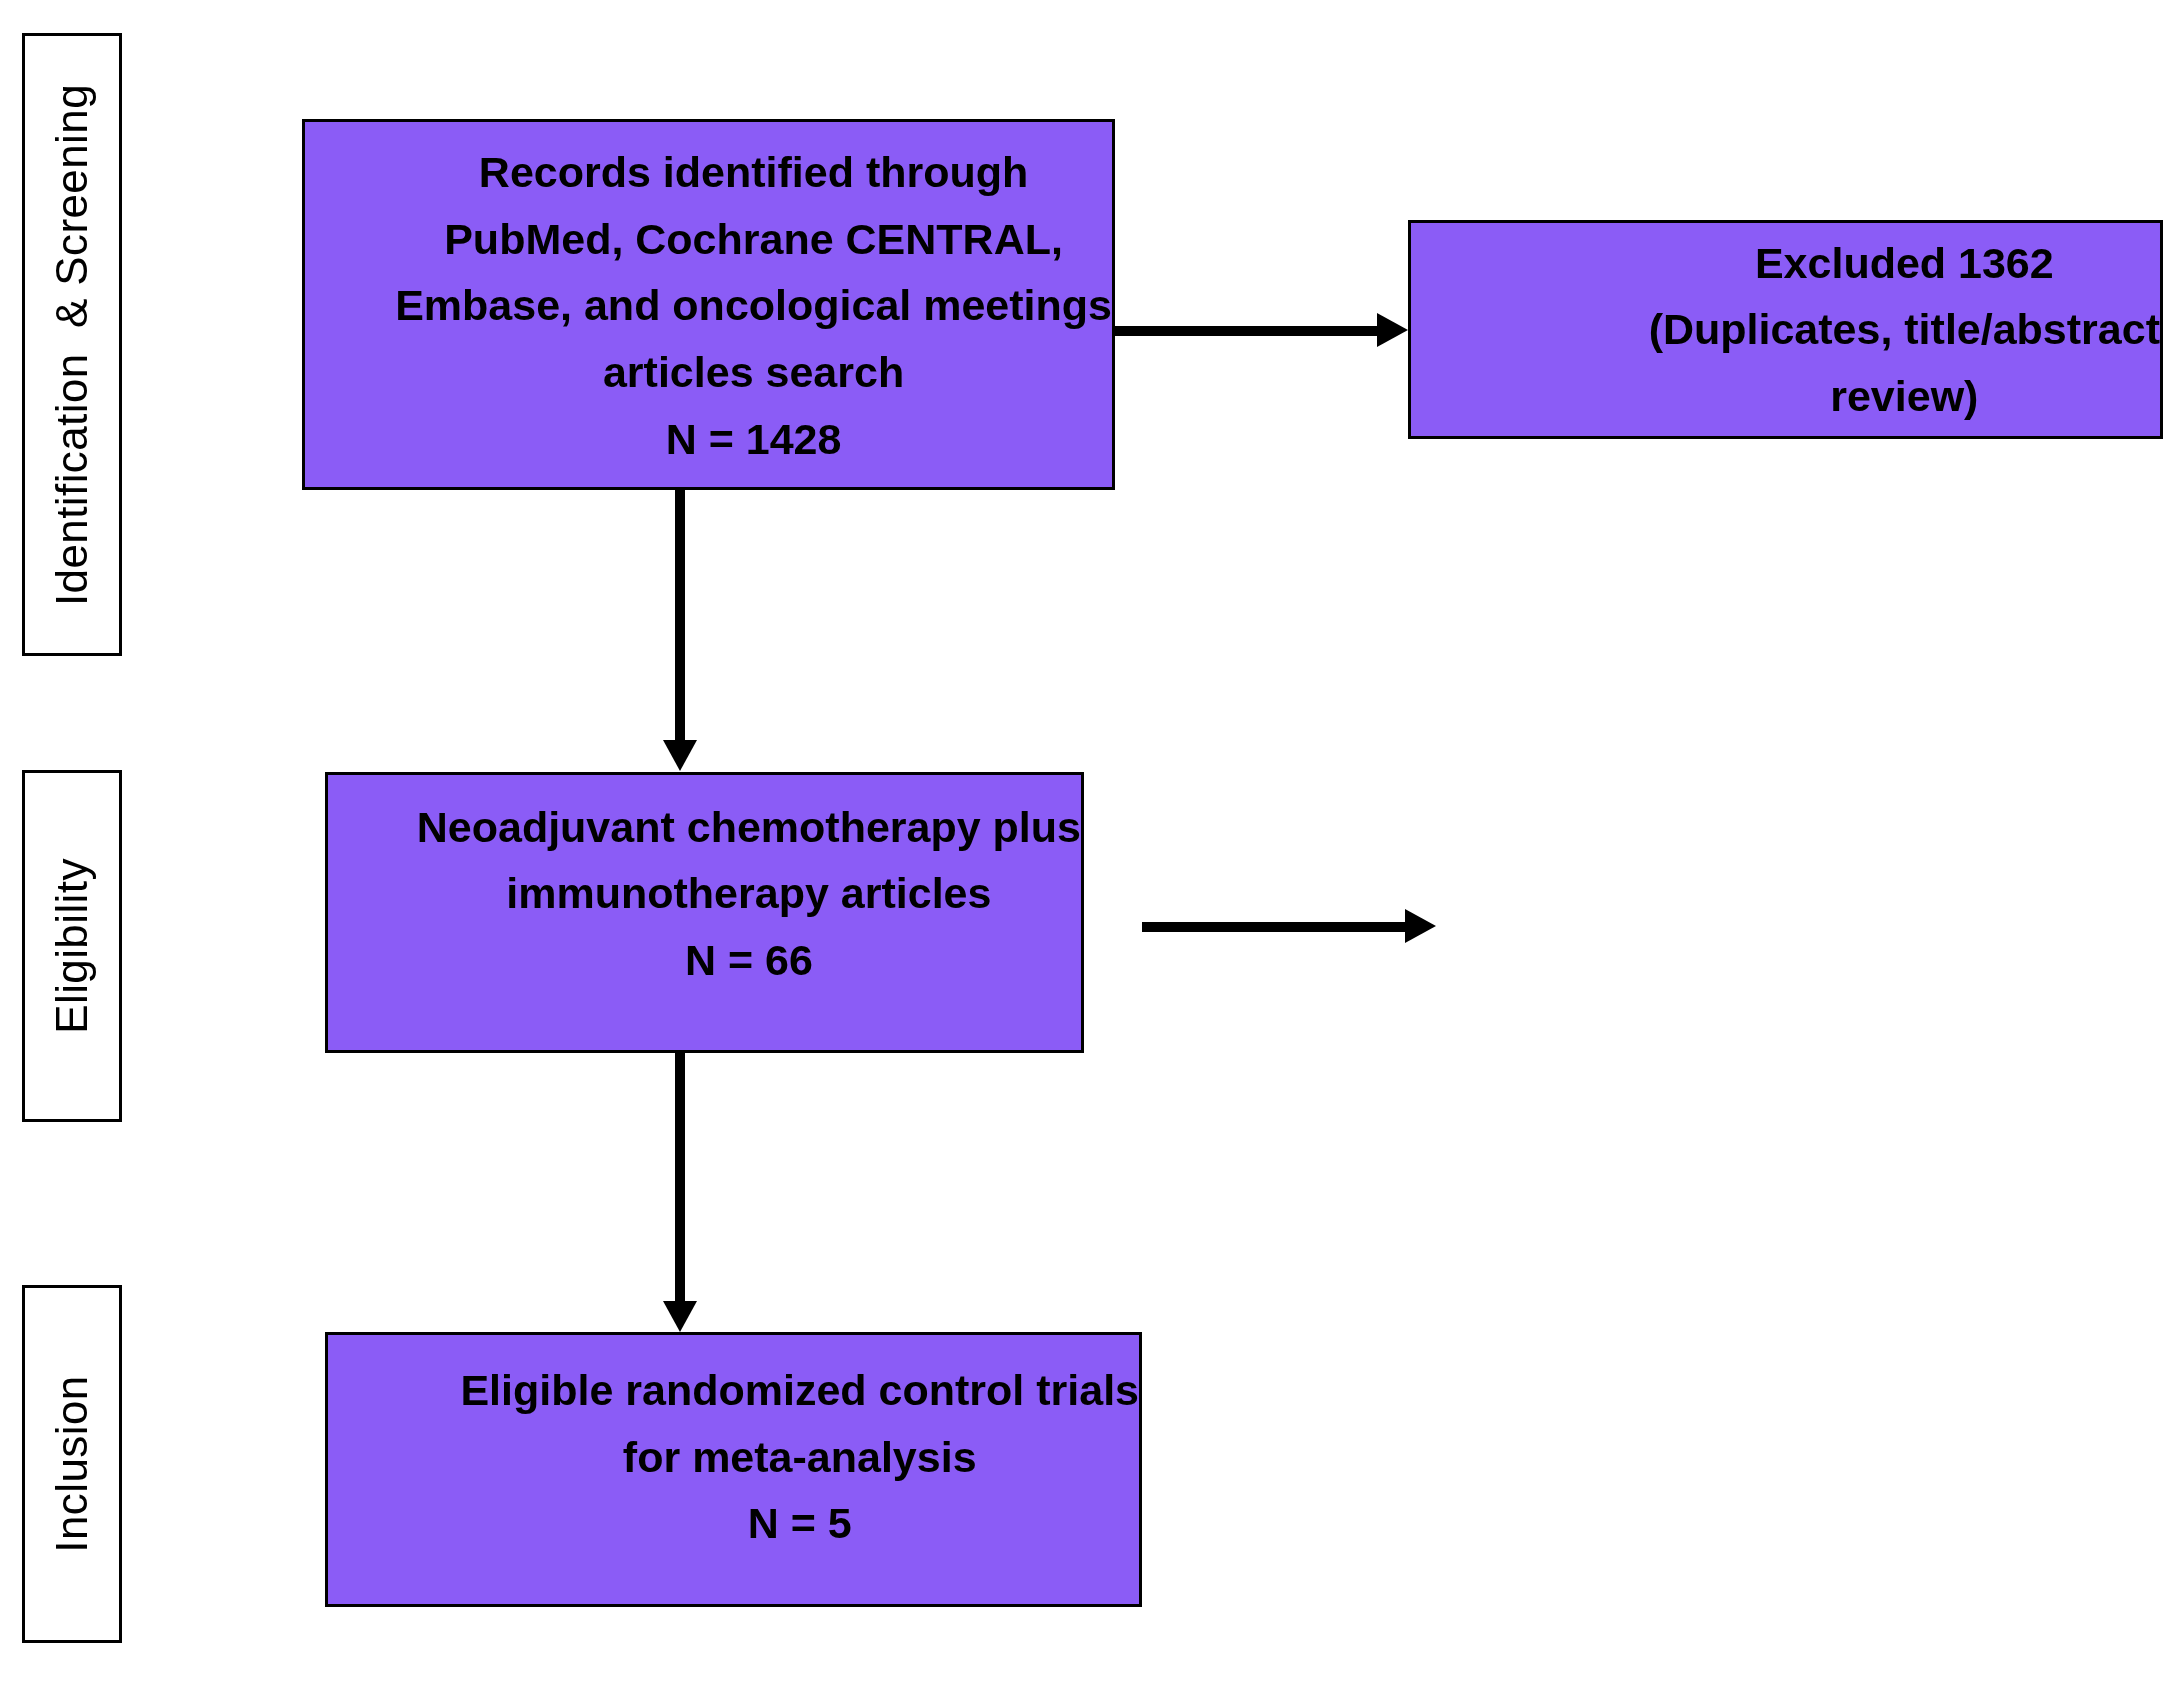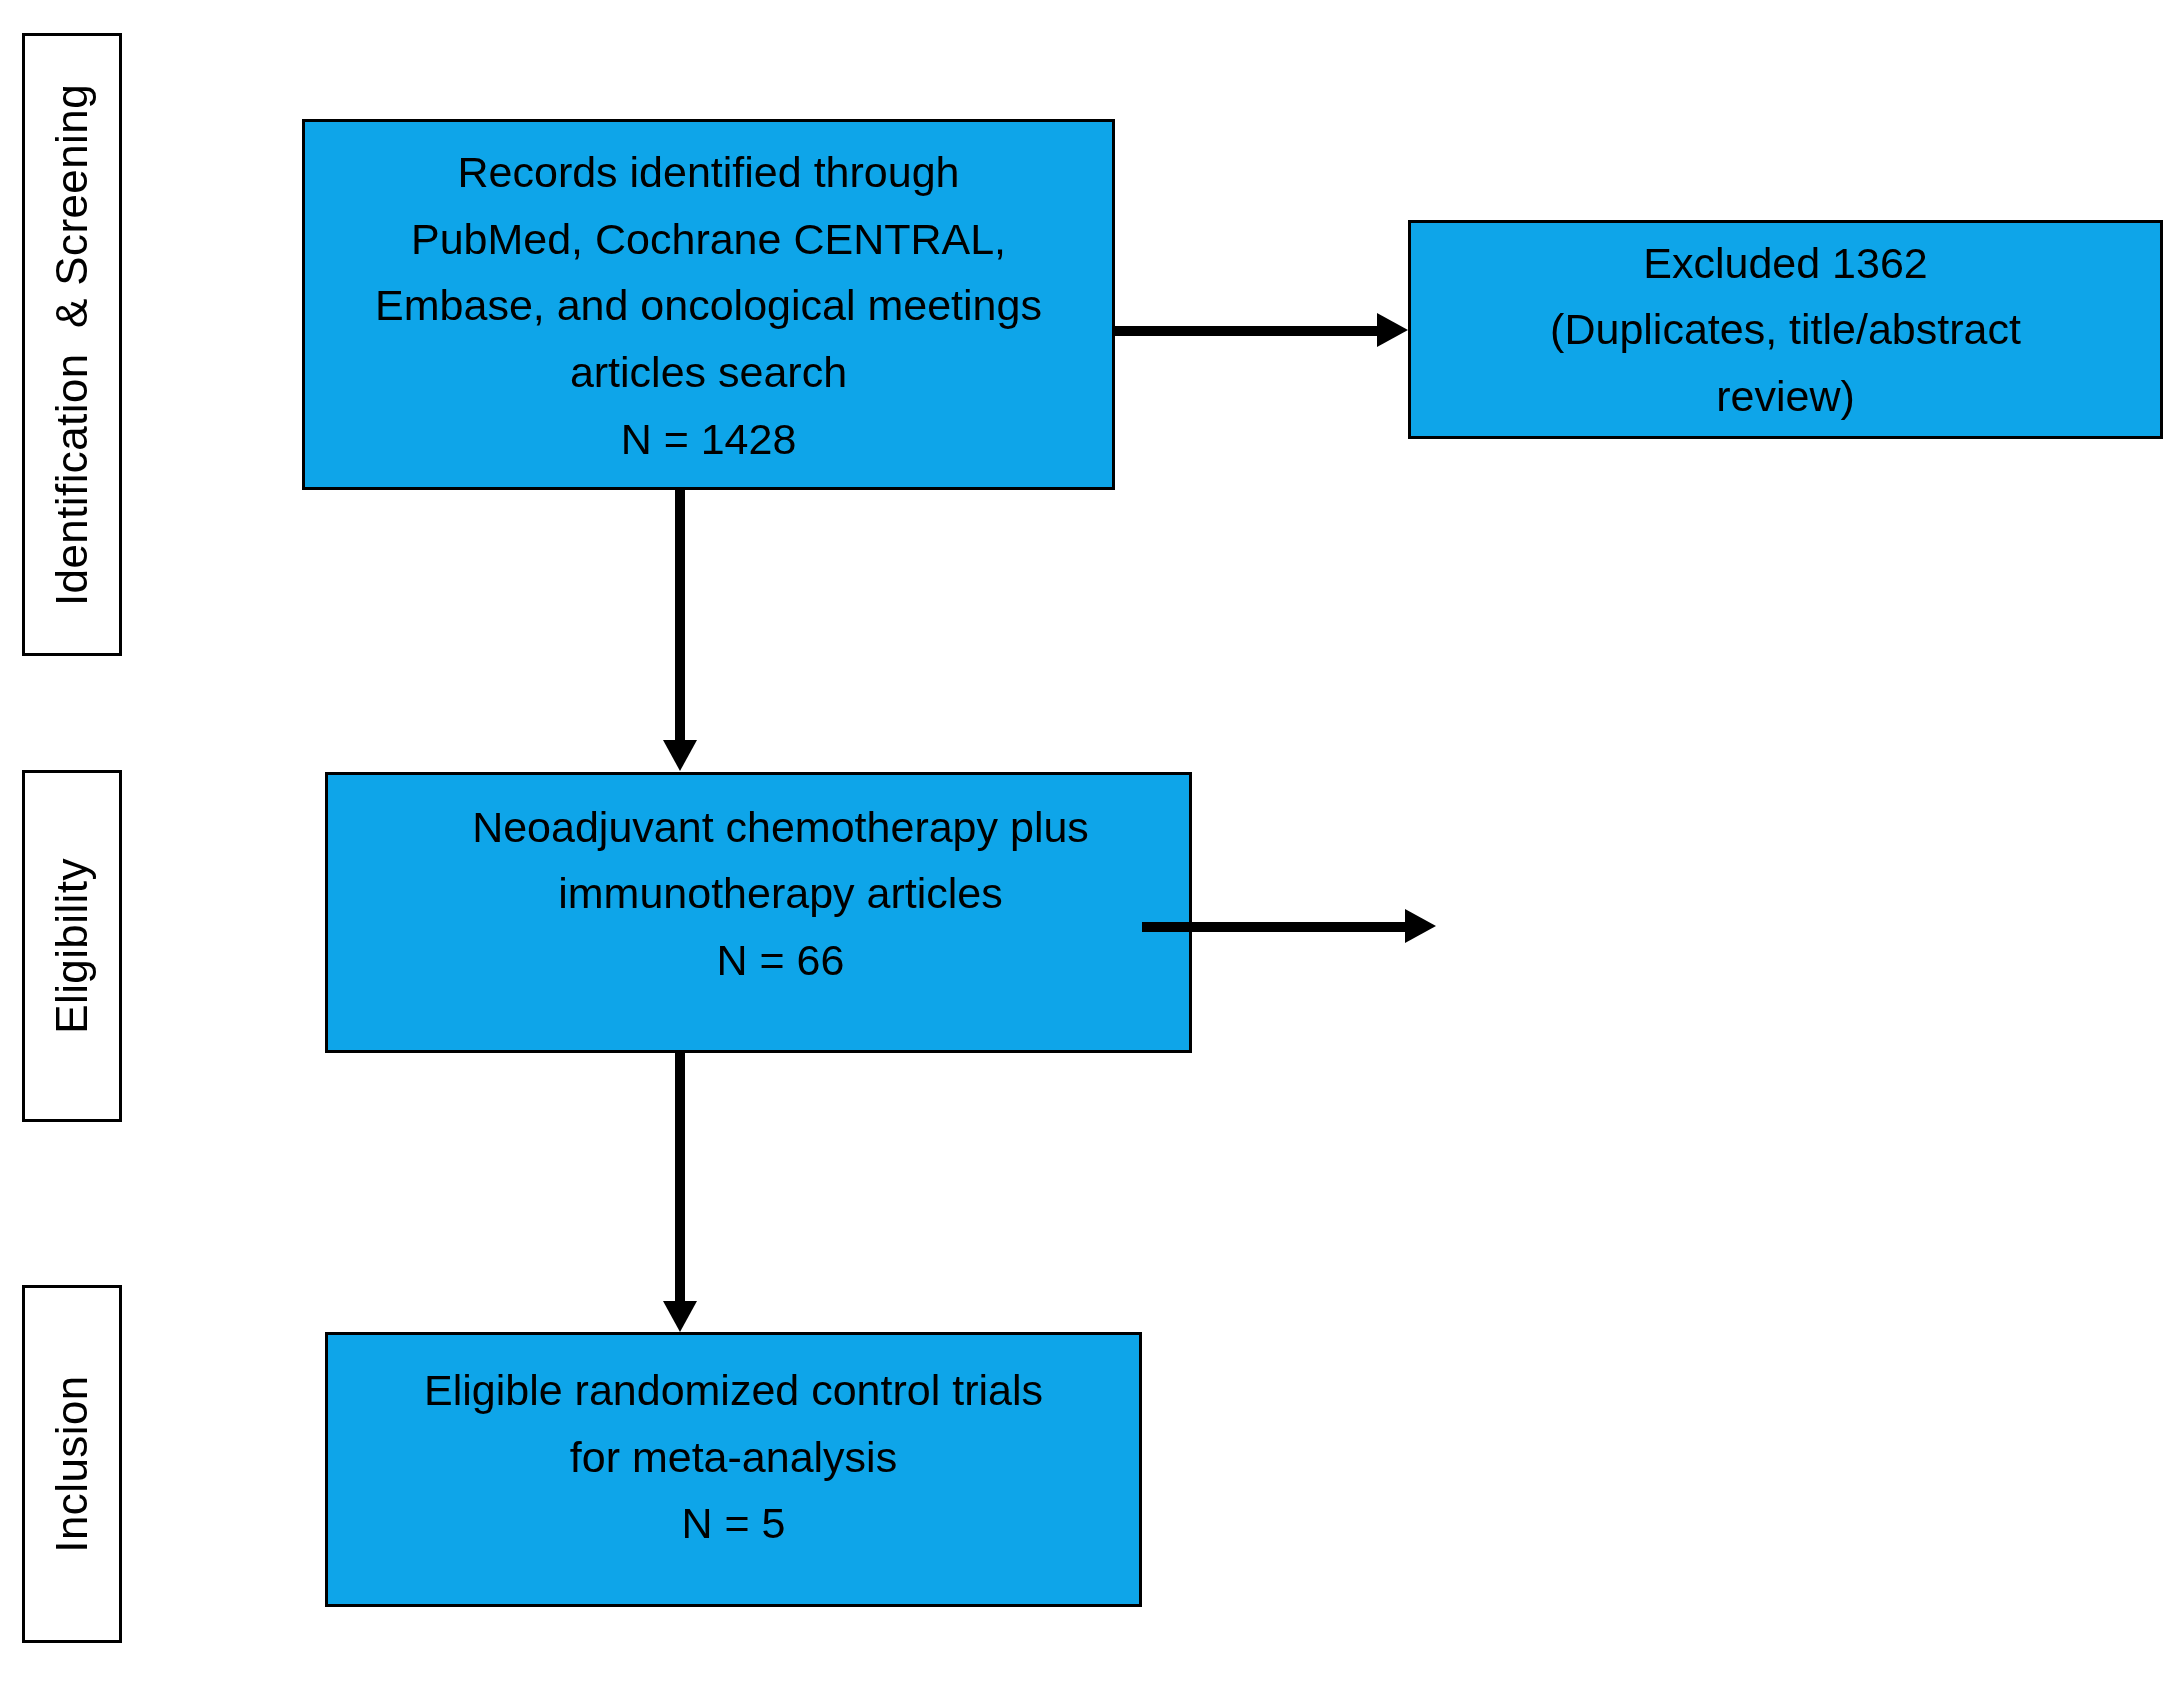--- a/index.html
+++ b/index.html
@@ -25,23 +25,24 @@
     transform: translate(-50%, -50%) rotate(-90deg);
     white-space: pre;
     font-size: 44px;
     letter-spacing: 0.4px;
   }
   
   .flow-box {
     position: absolute;
     border: 3.1px solid #000000;
     box-sizing: border-box;
-    background: #0ea5e9;
+    background: #8b5cf6;
     display: flex;
-    justify-content: center;
+    justify-content: flex-end;
+    font-weight: bold;
   }
   .flow-box.top-aligned { align-items: flex-start; }
   .flow-box.centered    { align-items: center; }
   .box-text {
     white-space: pre-line;
     text-align: center;
     font-size: 43px;
     line-height: 1.55;
   }
   
@@ -76,21 +77,21 @@
   </div>
 
   <div class="flow-box top-aligned" style="left:302px; top:119px; width:813px; height:371px; padding-top:17px;">
     <div class="box-text">Records identified through
 PubMed, Cochrane CENTRAL,
 Embase, and oncological meetings
 articles search
 N = 1428</div>
   </div>
 
-  <div class="flow-box top-aligned" style="left:325px; top:772px; width:867px; height:281px; padding-top:18.7px;padding-left:44px;">
+  <div class="flow-box top-aligned" style="left:325px; top:772px; width:759px; height:281px; padding-top:18.7px;padding-left:44px;">
     <div class="box-text">Neoadjuvant chemotherapy plus
 immunotherapy articles
 N = 66</div>
   </div>
 
   <div class="flow-box top-aligned" style="left:325px; top:1332px; width:817px; height:275px; padding-top:22px;">
     <div class="box-text">Eligible randomized control trials
 for meta-analysis
 N = 5</div>
   </div>

